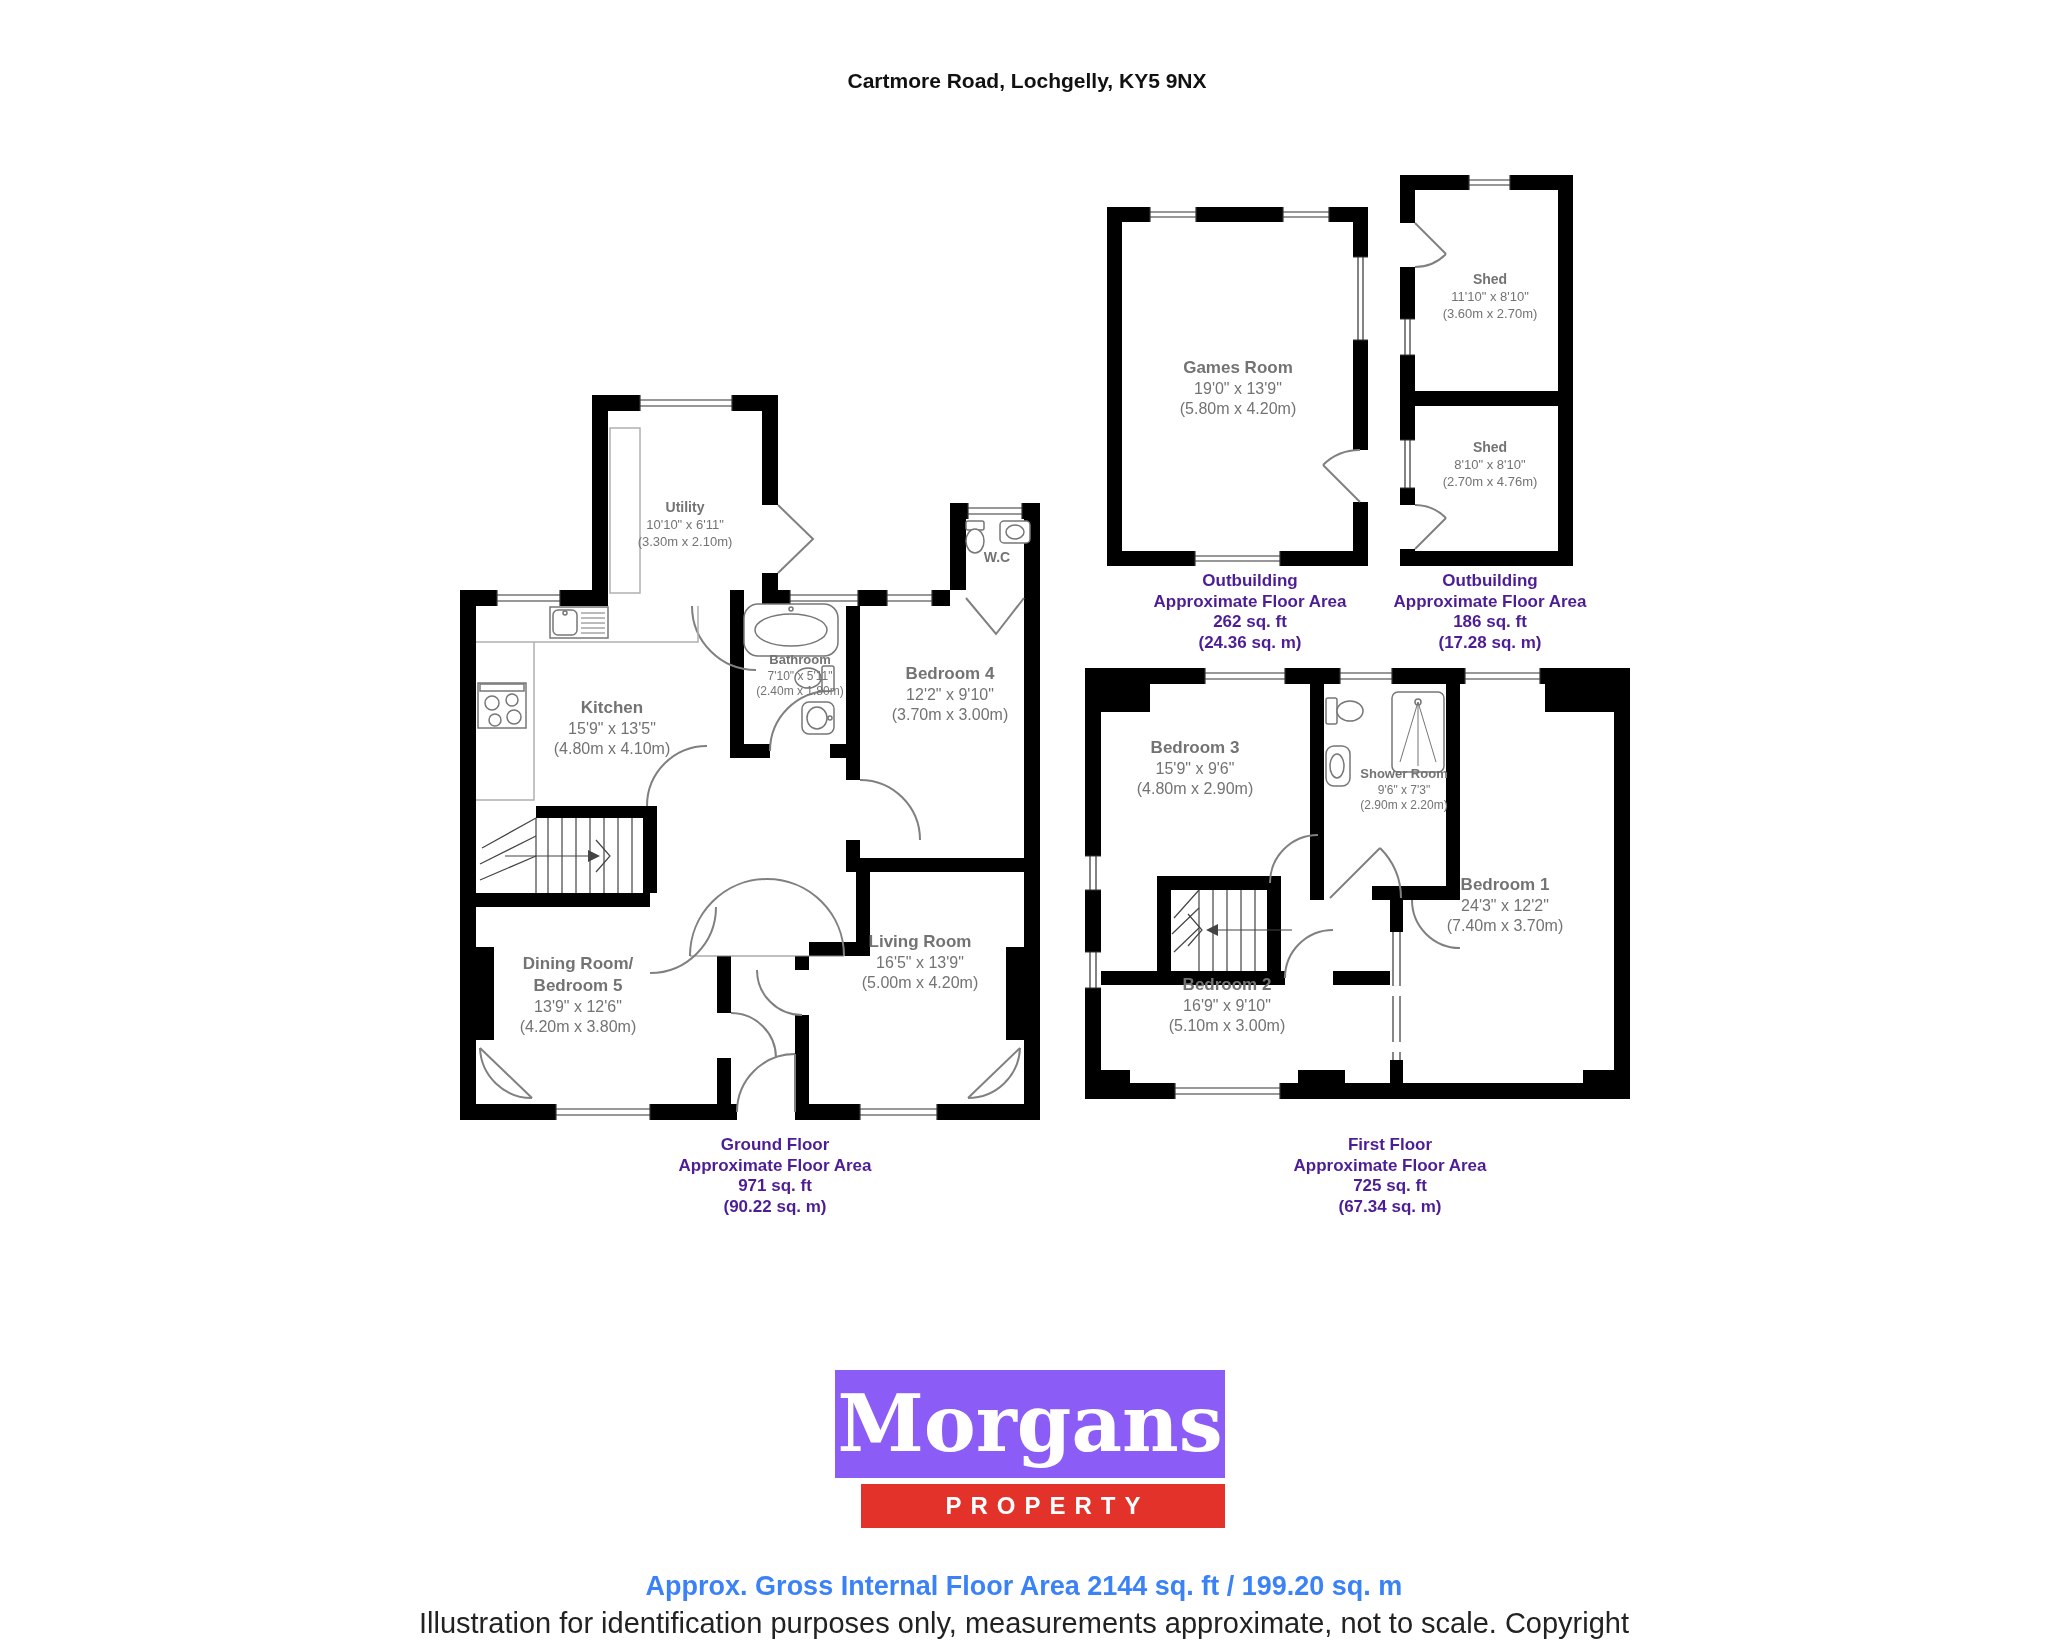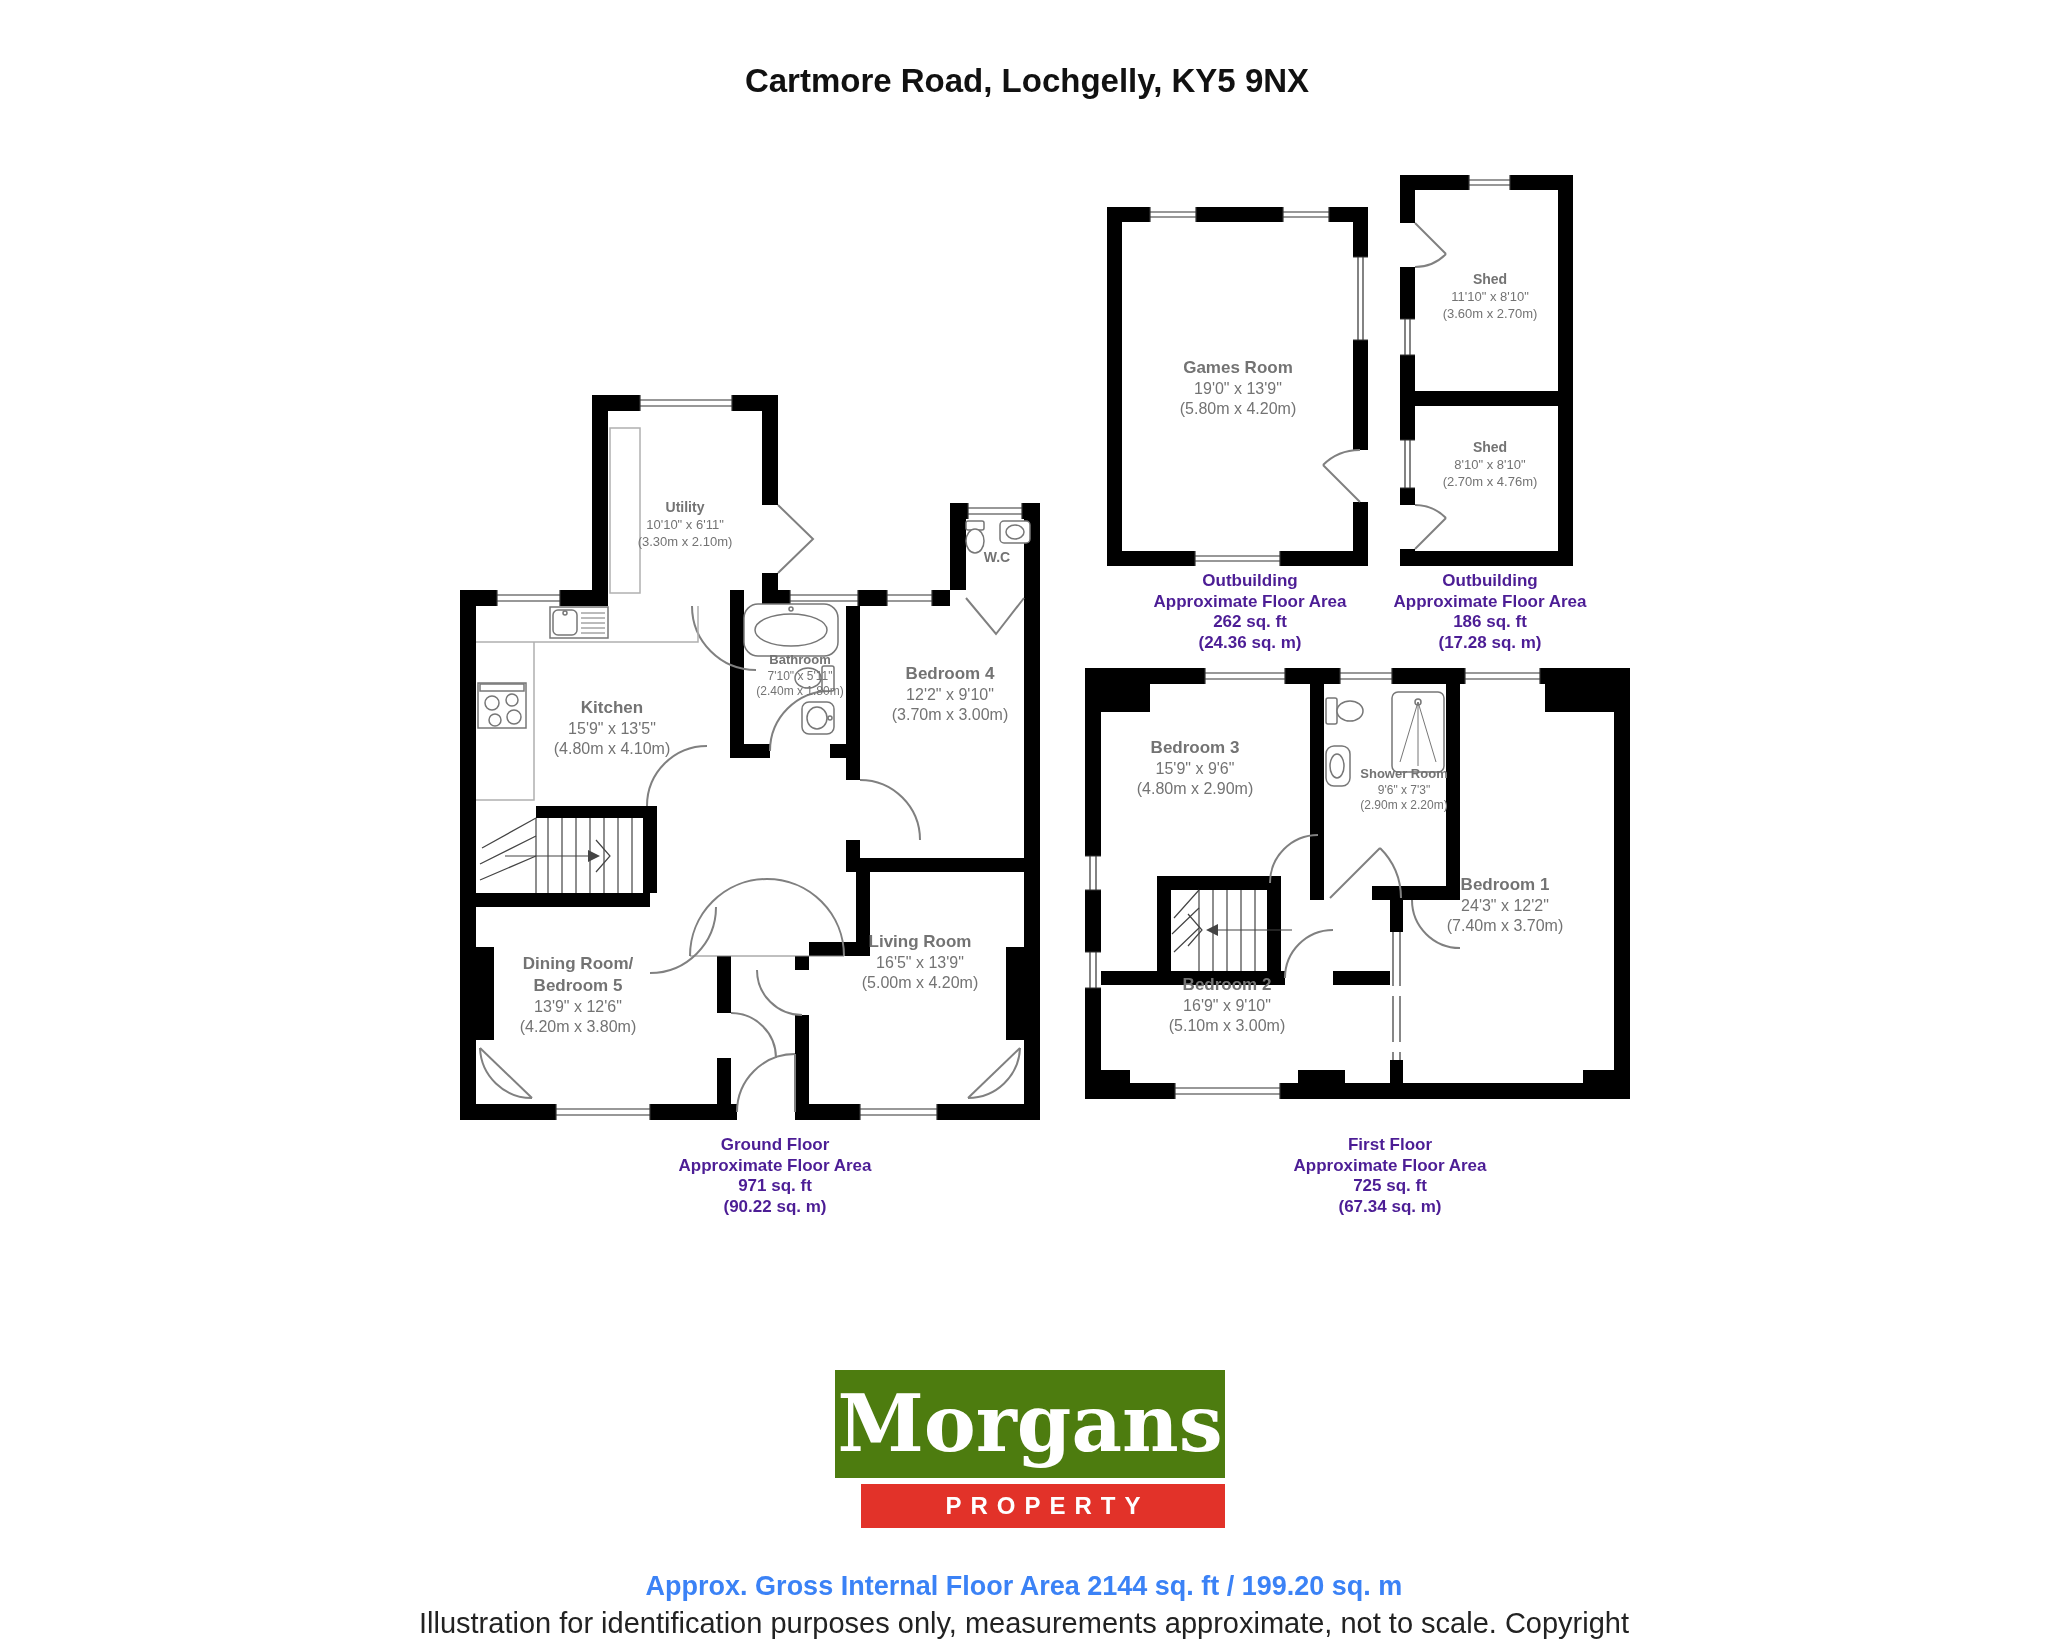--- a/index.html
+++ b/index.html
@@ -9,23 +9,23 @@
   .lbl{position:absolute;transform:translate(-50%,-50%);text-align:center;white-space:nowrap;color:#737373;line-height:1.28;}
   .lbl .nm{font-weight:bold;font-size:17px;}
   .lbl .dm{font-size:16px;}
   .lbl.small .nm{font-size:14px;}
   .lbl.small .dm{font-size:13px;}
   .lbl.tiny .nm{font-size:13px;}
   .lbl.tiny .dm{font-size:12px;}
   .lbl.wc .nm{font-size:14px;}
   .area{position:absolute;transform:translate(-50%,-50%);text-align:center;white-space:nowrap;color:#4c1d95;}
   .area div{font-weight:bold;font-size:17px;line-height:1.22;}
-  .title{position:absolute;transform:translate(-50%,-50%);left:1027px;top:81px;font-size:33px;font-weight:bold;white-space:nowrap;color:#111;}
+  .title{position:absolute;transform:translate(-50%,-50%);left:1027px;top:81px;font-size:21px;font-weight:bold;white-space:nowrap;color:#111;}
   .logo{position:absolute;left:835px;top:1370px;width:390px;}
-  .logo-top{height:108px;background:#4d7c0f;display:flex;align-items:center;justify-content:center;}
+  .logo-top{height:108px;background:#8b5cf6;display:flex;align-items:center;justify-content:center;}
   .logo-brand{font-family:"DejaVu Serif", serif;font-weight:bold;color:#fff;font-size:78px;line-height:1;}
   .logo-red{height:44px;background:#e23229;margin-top:6px;display:flex;align-items:center;justify-content:center;margin-left:26px;}
   .logo-tagline{color:#fff;font-weight:bold;font-size:24px;letter-spacing:9px;text-indent:9px;line-height:1;}
   .f1{position:absolute;transform:translate(-50%,-50%);left:1024px;top:1586px;font-weight:bold;font-size:27px;white-space:nowrap;color:#3b82f6;}
   .f2{position:absolute;transform:translate(-50%,-50%);left:1024px;top:1623px;font-size:29px;white-space:nowrap;color:#222;}
 </style>
 </head>
 <body>
 
 <div id="page">

